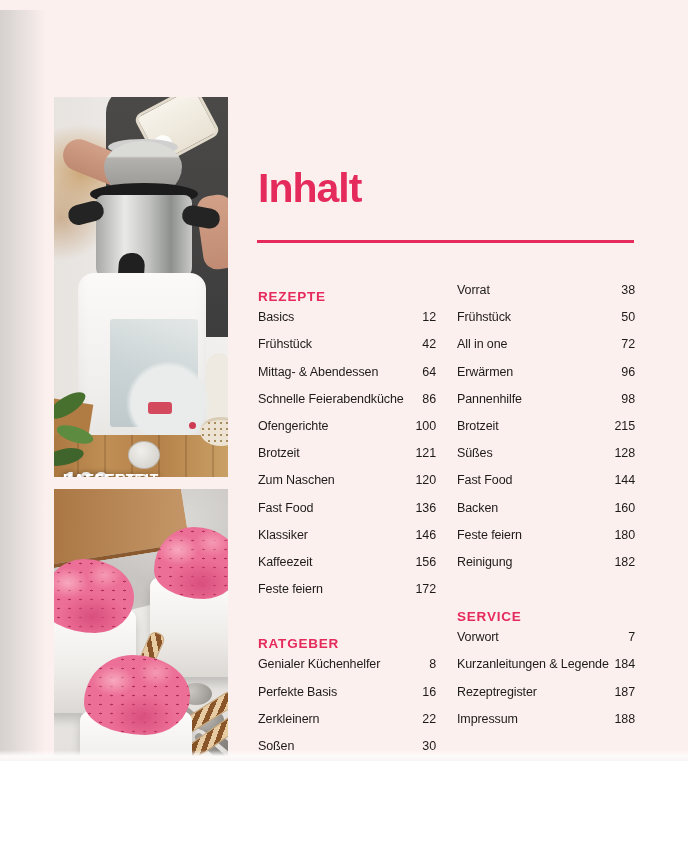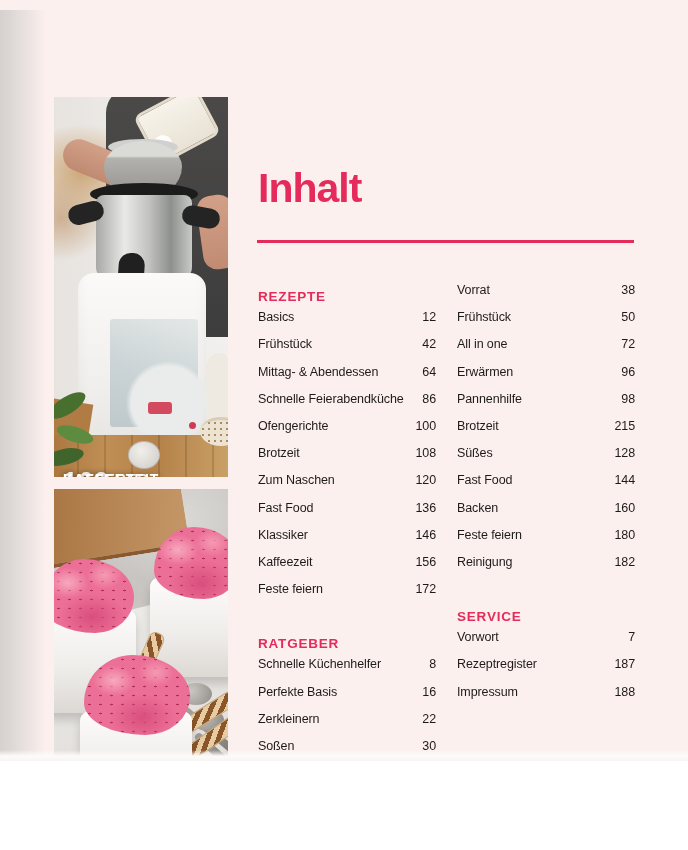--- a/index.html
+++ b/index.html
@@ -193,21 +193,21 @@
       <div class="row">
         <span class="lbl">Schnelle Feierabendküche</span>
         <span class="pg">86</span>
       </div>
       <div class="row">
         <span class="lbl">Ofengerichte</span>
         <span class="pg">100</span>
       </div>
       <div class="row">
         <span class="lbl">Brotzeit</span>
-        <span class="pg">108</span>
+        <span class="pg">121</span>
       </div>
       <div class="row">
         <span class="lbl">Zum Naschen</span>
         <span class="pg">120</span>
       </div>
       <div class="row">
         <span class="lbl">Fast Food</span>
         <span class="pg">136</span>
       </div>
       <div class="row">
@@ -218,21 +218,21 @@
         <span class="lbl">Kaffeezeit</span>
         <span class="pg">156</span>
       </div>
       <div class="row">
         <span class="lbl">Feste feiern</span>
         <span class="pg">172</span>
       </div>
       <div class="spacer"></div>
       <div class="heading">RATGEBER</div>
       <div class="row">
-        <span class="lbl">Schnelle Küchenhelfer</span>
+        <span class="lbl">Genialer Küchenhelfer</span>
         <span class="pg">8</span>
       </div>
       <div class="row">
         <span class="lbl">Perfekte Basis</span>
         <span class="pg">16</span>
       </div>
       <div class="row">
         <span class="lbl">Zerkleinern</span>
         <span class="pg">22</span>
       </div>
@@ -284,20 +284,24 @@
       </div>
       <div class="row">
         <span class="lbl">Reinigung</span>
         <span class="pg">182</span>
       </div>
       <div class="spacer"></div>
       <div class="heading">SERVICE</div>
       <div class="row">
         <span class="lbl">Vorwort</span>
         <span class="pg">7</span>
+      </div>
+      <div class="row">
+        <span class="lbl">Kurzanleitungen &amp; Legende</span>
+        <span class="pg">184</span>
       </div>
       <div class="row">
         <span class="lbl">Rezeptregister</span>
         <span class="pg">187</span>
       </div>
       <div class="row">
         <span class="lbl">Impressum</span>
         <span class="pg">188</span>
       </div>
     </div>

